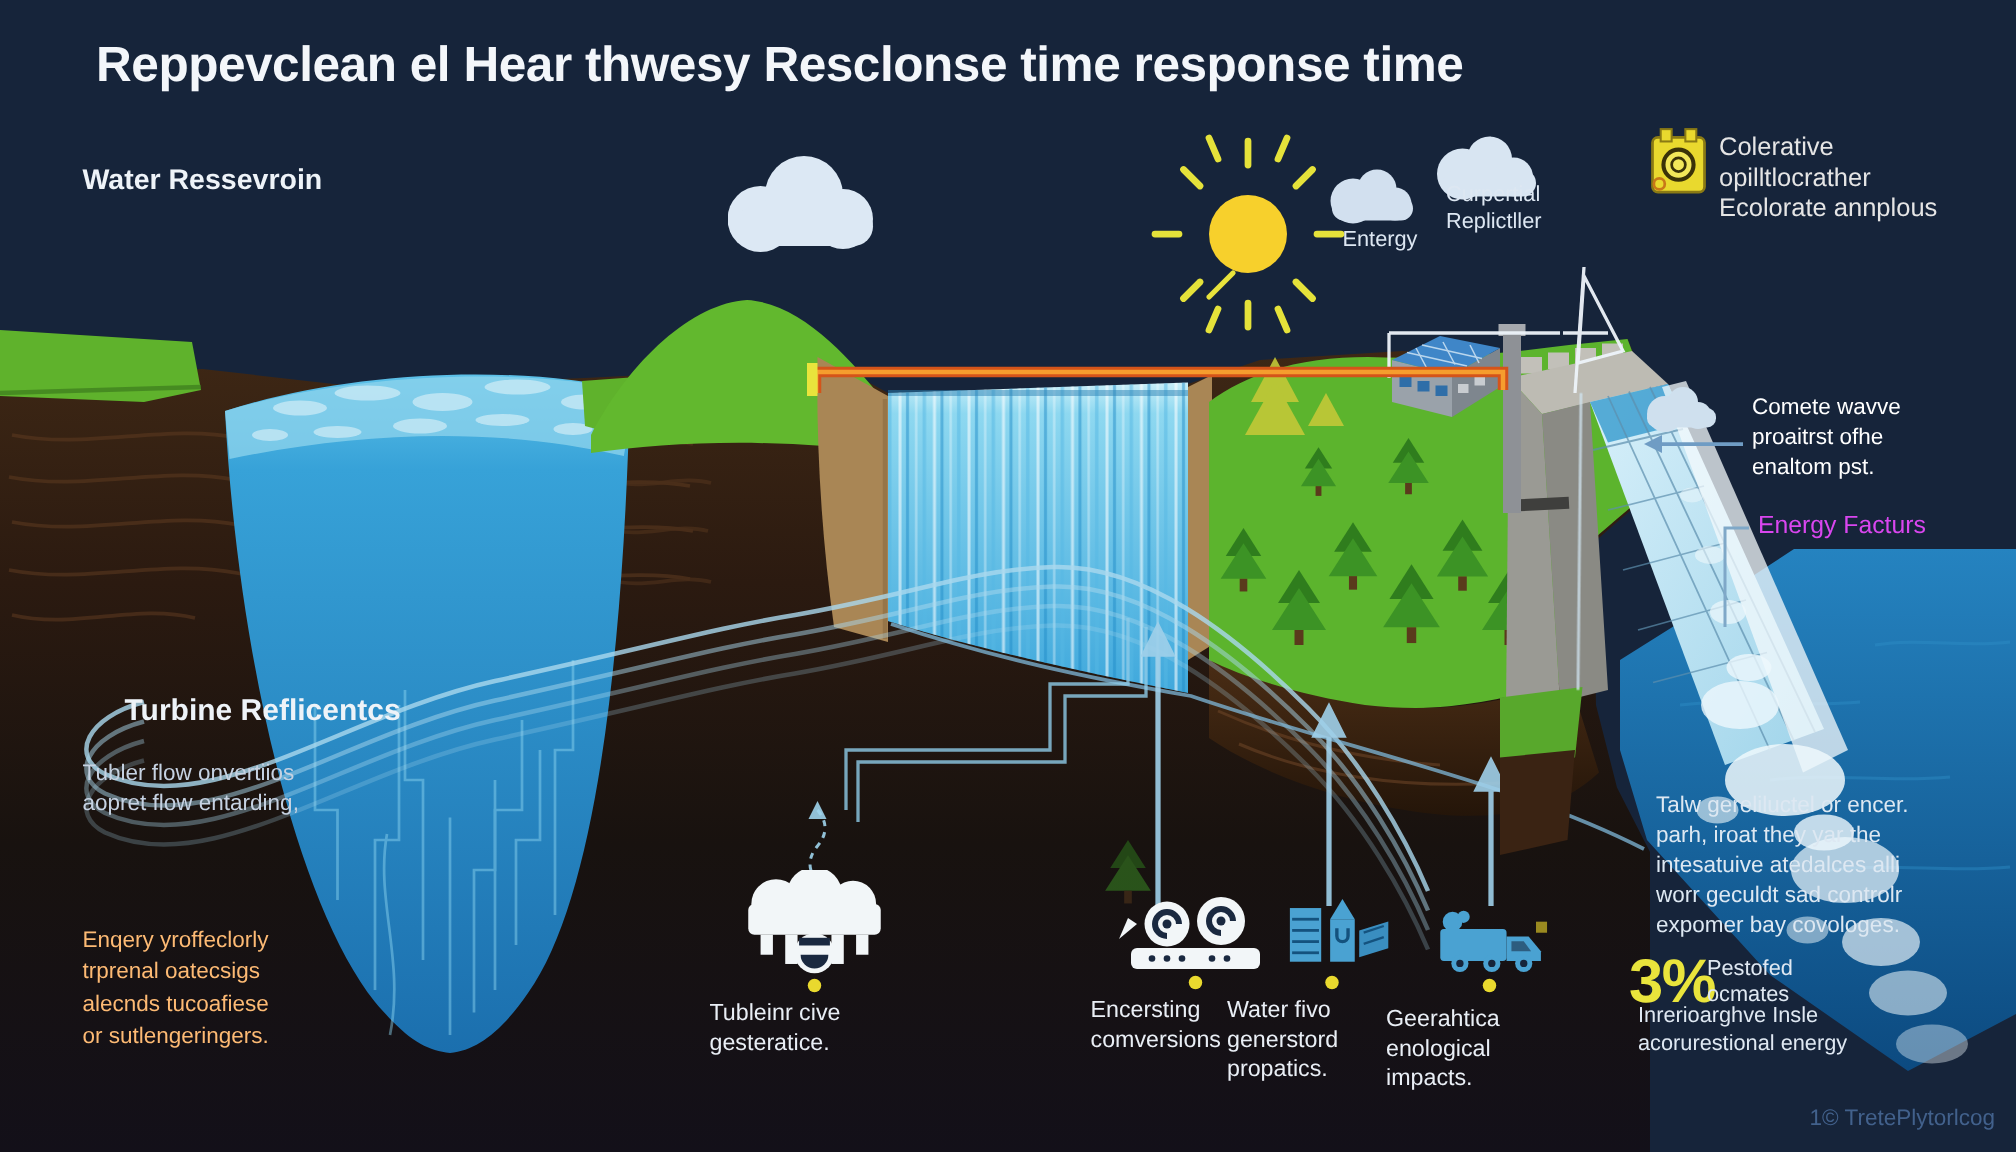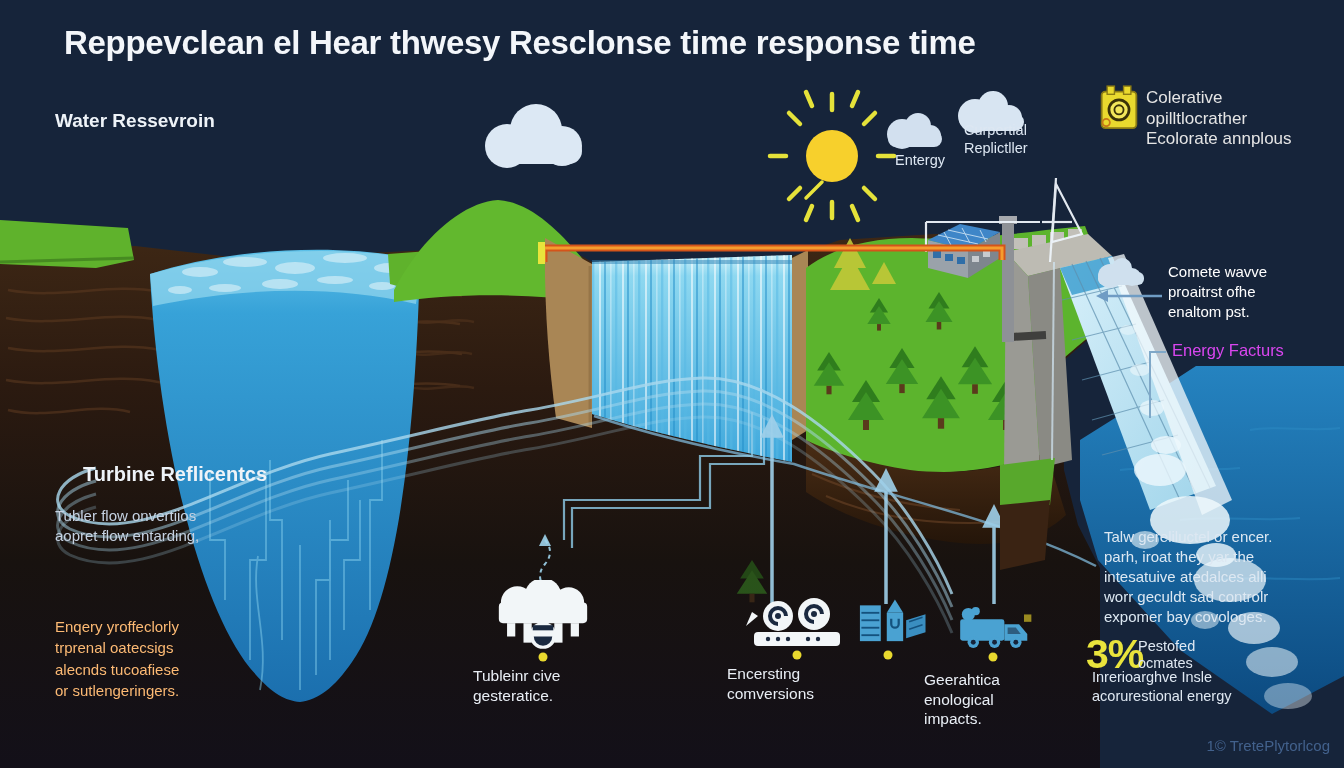--- a/index.html
+++ b/index.html
@@ -424,20 +424,23 @@
         <line x1="18" y1="42" x2="42" y2="42"></line>
         <line x1="18" y1="52" x2="42" y2="52"></line>
       </g>
     <polygon points="52,22 63,4 74,22" fill="#4aa2d2"></polygon>
     <rect x="52" y="22" width="22" height="38" fill="#4aa2d2"></rect>
     <path d="M58,30 v7 a5,5 0 0 0 10,0 v-7" stroke="#14527e" stroke-width="3" fill="none"></path>
     <polygon points="78,32 104,24 104,48 78,56" fill="#3a8ec0"></polygon>
     <line x1="82" y1="34" x2="100" y2="28" stroke="#14527e" stroke-width="2"></line>
     <line x1="82" y1="44" x2="100" y2="38" stroke="#14527e" stroke-width="2"></line>
   </svg>
+  <div class="label icon-label" style="left:818px;top:664px;width:140px;">Water fivo
+generstord
+propatics.</div>
 
   <svg class="abs" style="left:952px;top:602px;" width="90" height="56" viewBox="0 0 110 66">
     <circle cx="20" cy="14" r="8" fill="#4aa2d2"></circle>
     <circle cx="29" cy="10" r="5" fill="#4aa2d2"></circle>
     <rect x="10" y="20" width="54" height="26" rx="3" fill="#4aa2d2"></rect>
     <path d="M64,26 h18 l10,12 v8 h-28 z" fill="#4aa2d2"></path>
     <polygon points="68,30 78,30 84,38 68,38" fill="#16243a" opacity="0.55"></polygon>
     <rect x="88" y="14" width="9" height="9" fill="#9a8a20"></rect>
     <g>
       <circle cx="26" cy="48" r="7" fill="#4aa2d2"></circle>

